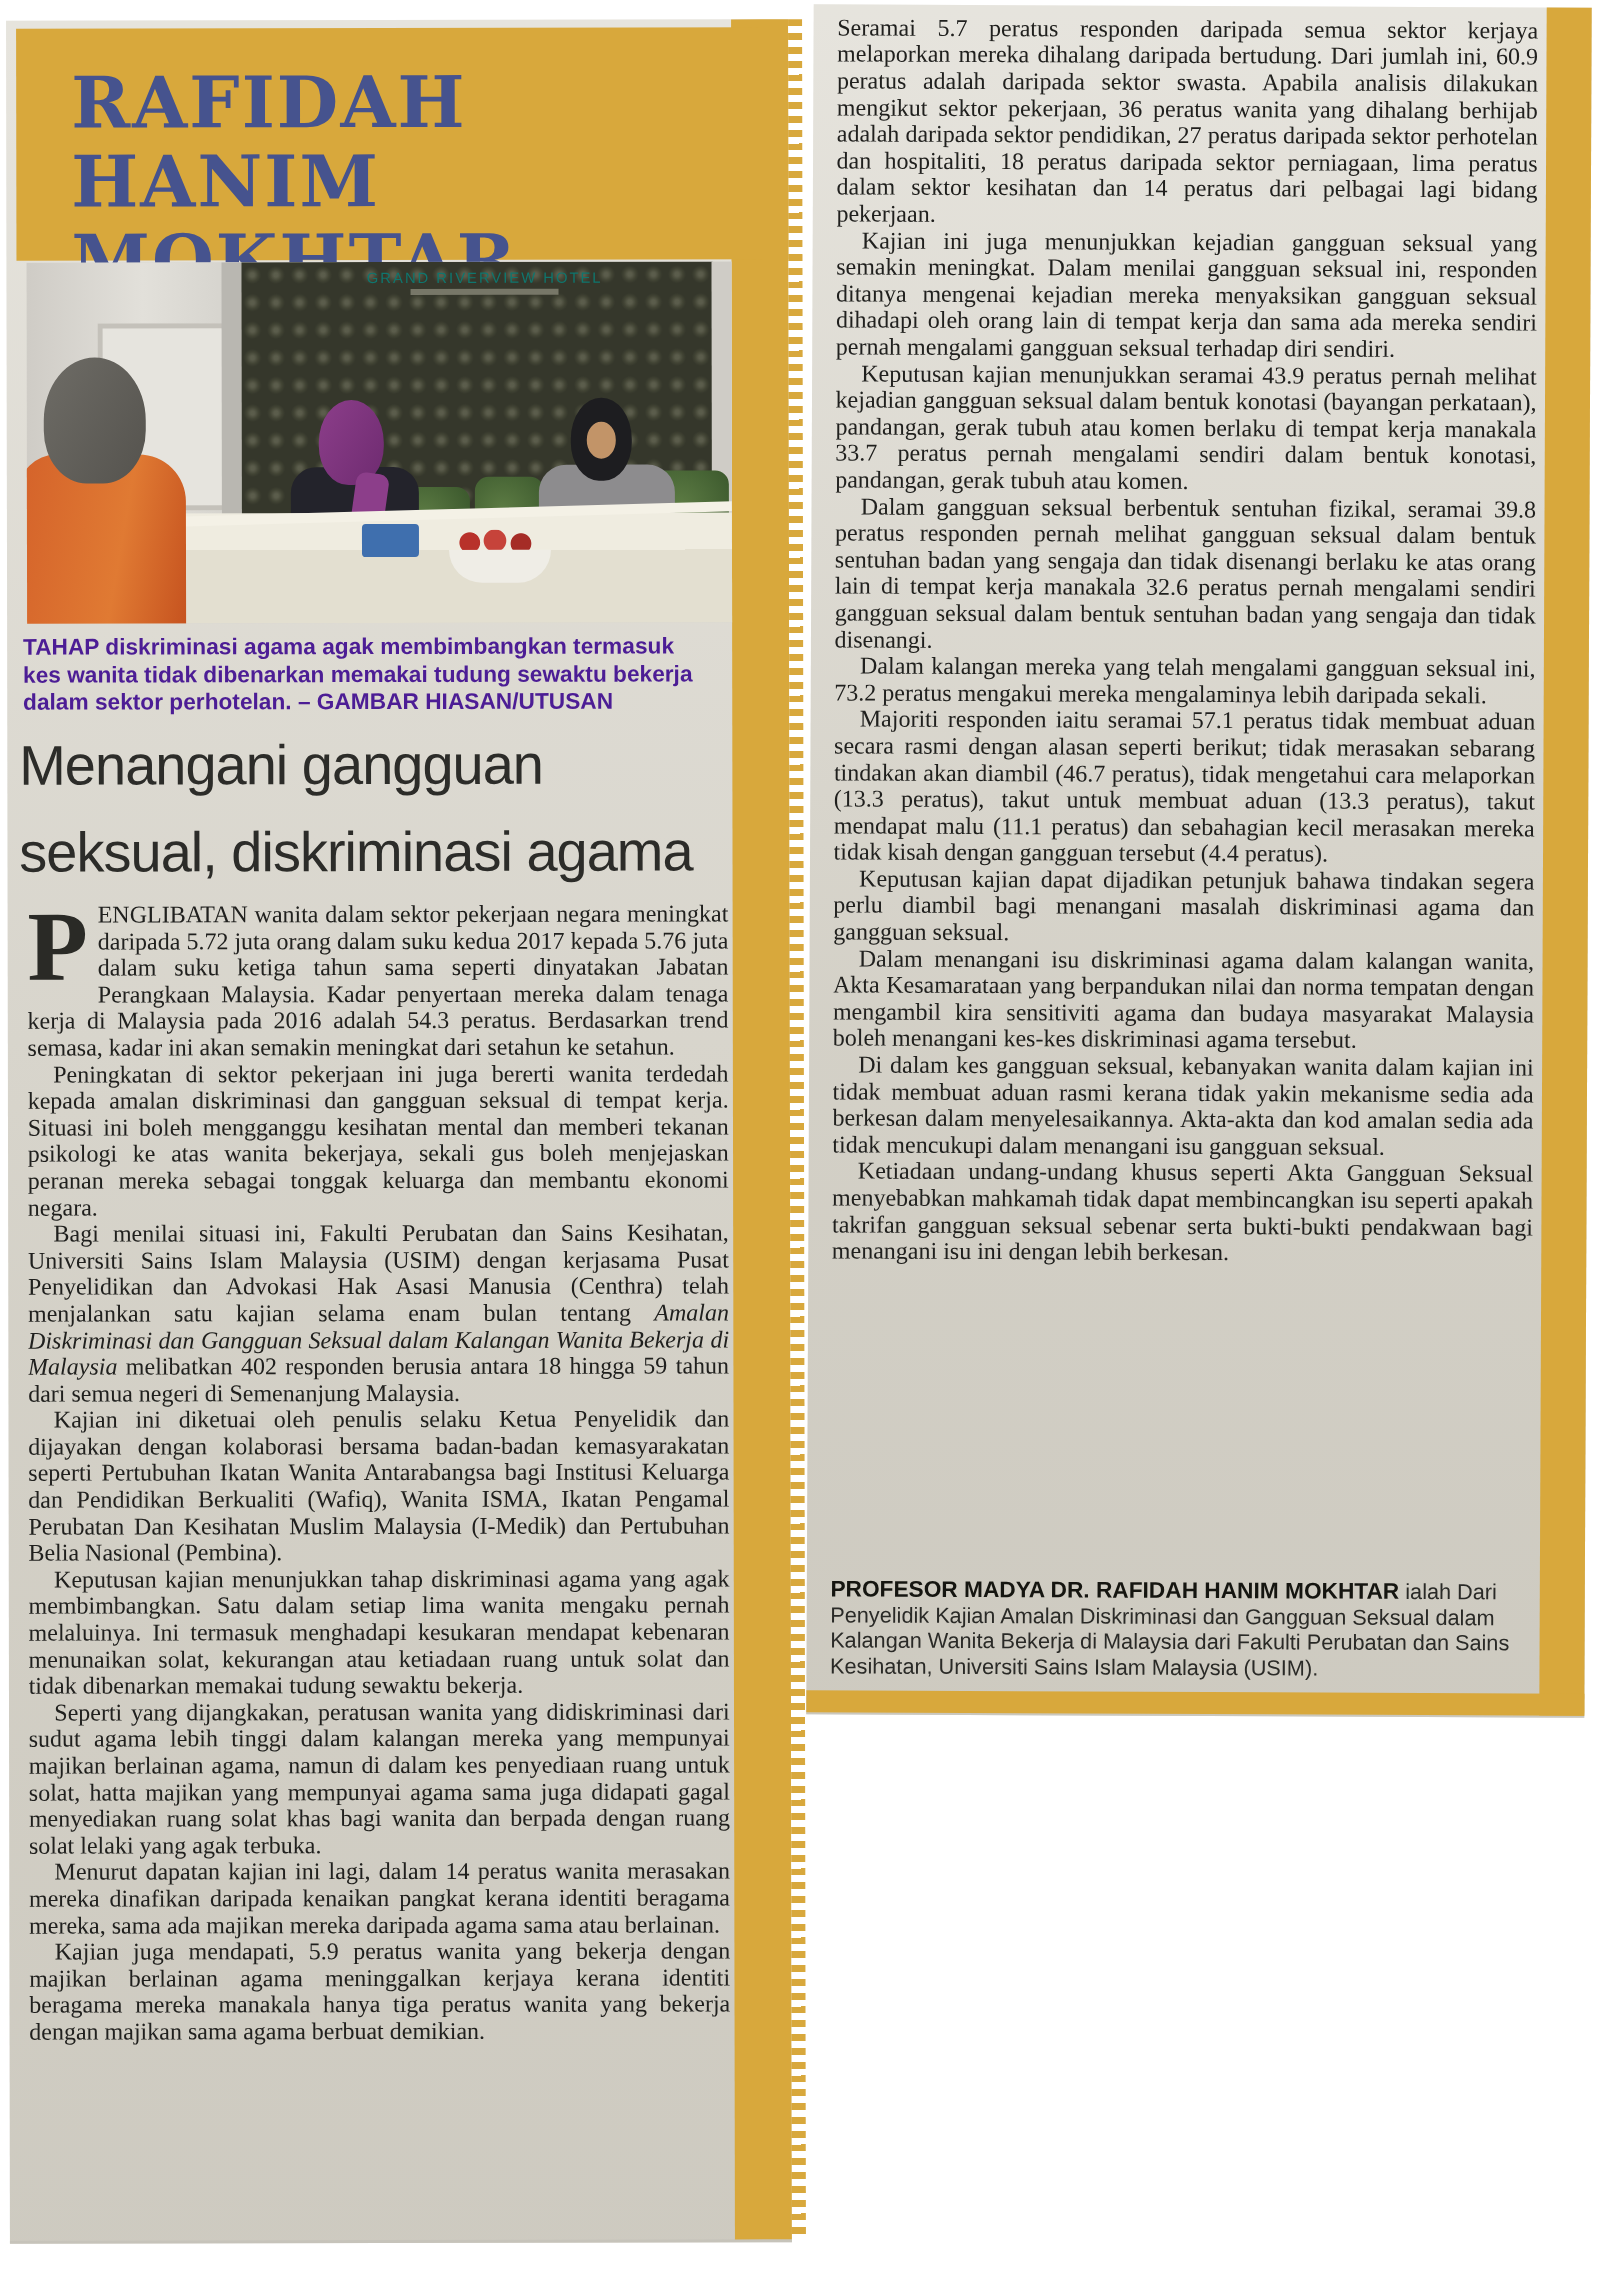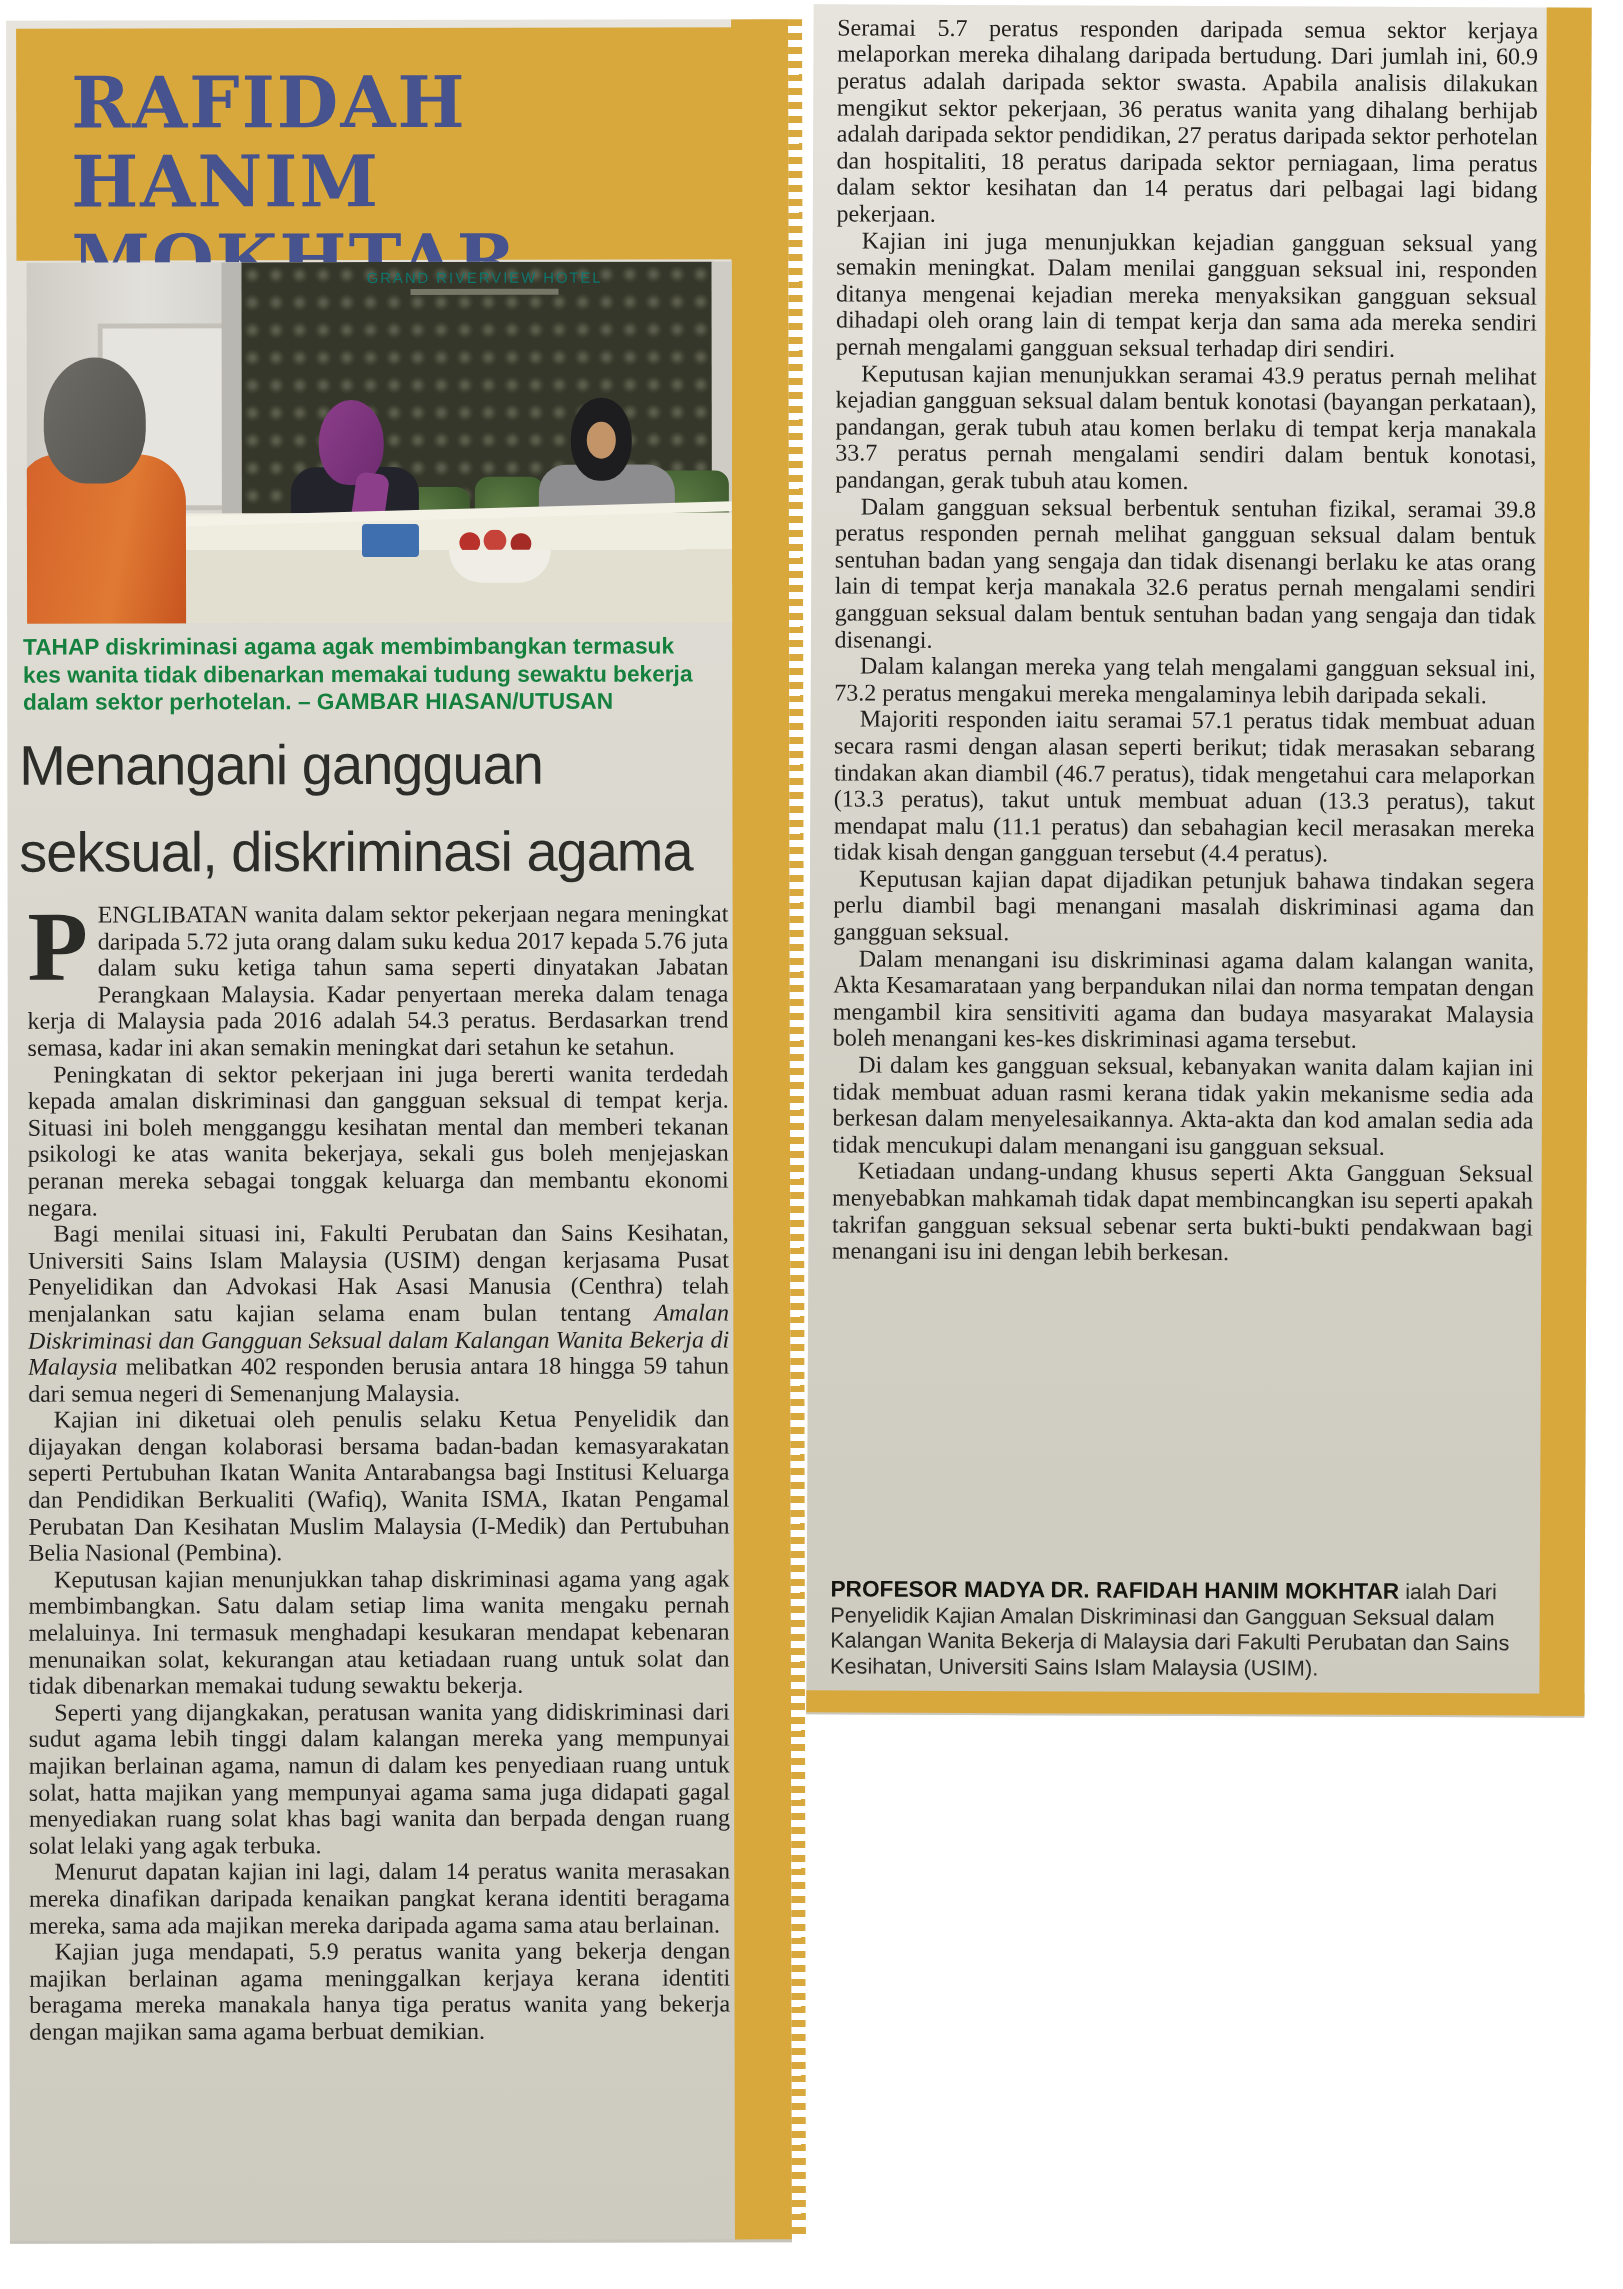--- a/index.html
+++ b/index.html
@@ -69,21 +69,21 @@
   .photo .staff2-hijab{left:544px;top:136px;width:61px;height:83px;border-radius:50% 50% 46% 46%;background:#1d1d20;}
   .photo .staff2-face{left:560px;top:160px;width:29.6px;height:37px;border-radius:50%;background:#c29468;}
   .photo .tissue-box{left:335px;top:262px;width:57px;height:33px;border-radius:3.9px;background:#3f6fae;}
   .photo .bowl{left:422px;top:288px;width:102px;height:33px;border-radius:0 0 51px 51px;background:#efede6;}
   .photo .apples{left:431px;top:268px;width:83px;height:25.6px;
     background:radial-gradient(circle at 11.8px 12.8px,#b8312a 9.9px,transparent 10.8px),
                radial-gradient(circle at 37px 10.8px,#c6433a 10.8px,transparent 11.8px),
                radial-gradient(circle at 63px 13.8px,#a52c26 9.9px,transparent 10.8px);}
   
   .caption{position:absolute;left:15.8px;top:613px;width:690px;
-    font-family:"Liberation Sans", sans-serif;font-weight:bold;font-size:22.7px;line-height:27.6px;color:#15803d;}
+    font-family:"Liberation Sans", sans-serif;font-weight:bold;font-size:22.7px;line-height:27.6px;color:#4c1d95;}
   .headline{position:absolute;left:11.8px;top:701px;width:713px;
     font-family:"Liberation Sans", sans-serif;font-weight:400;font-size:56px;line-height:87px;
     letter-spacing:-1px;color:#2c2c29;}
   .bodytext{position:absolute;font-size:24px;line-height:26.6px;text-align:justify;color:var(--body_text);}
   .bodytext p{margin:0;text-indent:25.6px;}
   .bodytext p.first{text-indent:0;}
   .dropcap{float:left;font-size:99px;line-height:81px;padding:3.9px 9.9px 0 0;font-weight:bold;color:#2a2a26;
     font-family:"Liberation Serif", serif;}
   .left-body{left:19.7px;top:881px;width:701px;height:1332px;overflow:hidden;}
   

